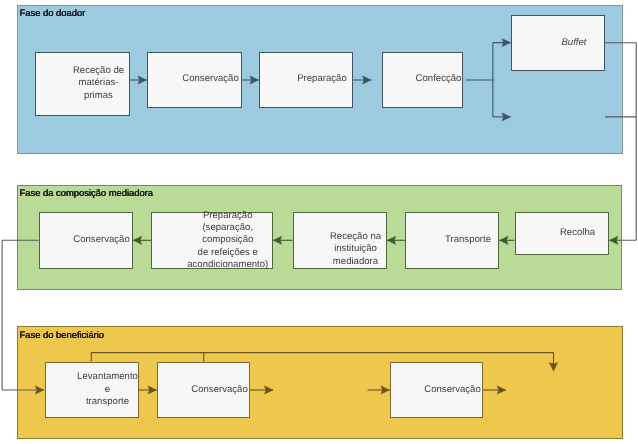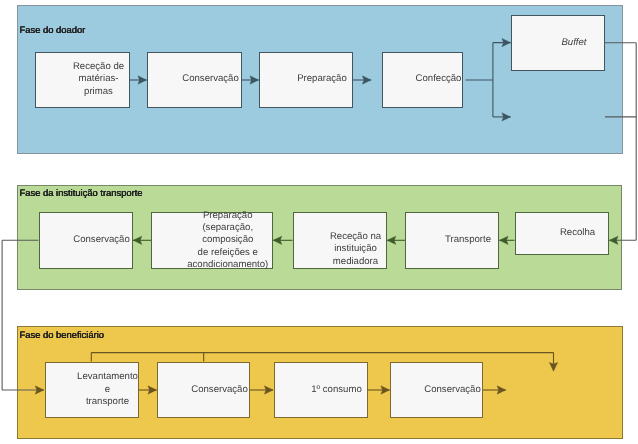--- a/index.html
+++ b/index.html
@@ -61,39 +61,39 @@
         <path d="M273.1,390 L264.40000000000003,385.85 L266.00000000000006,390 L264.40000000000003,394.15 Z" fill="#6a5420" stroke="#6a5420" stroke-width="0.4" stroke-linejoin="miter"></path>
         <path d="M367.5,390 H389.6" stroke="#6a5420" stroke-width="1.1" fill="none"></path>
         <path d="M389.6,390 L380.90000000000003,385.85 L382.50000000000006,390 L380.90000000000003,394.15 Z" fill="#6a5420" stroke="#6a5420" stroke-width="0.4" stroke-linejoin="miter"></path>
         <path d="M483,390 H505.8" stroke="#6a5420" stroke-width="1.1" fill="none"></path>
         <path d="M505.8,390 L497.1,385.85 L498.70000000000005,390 L497.1,394.15 Z" fill="#6a5420" stroke="#6a5420" stroke-width="0.4" stroke-linejoin="miter"></path>
         <path d="M91.3,361.5 V352.6 M91.3,352.6 H553.5 M203.7,352.6 V361.5 M553.5,352.6 V370.6" stroke="#6a5420" stroke-width="1.1" fill="none"></path>
         <path d="M553.5,371.2 L549.35,362.5 L553.5,364.1 L557.65,362.5 Z" fill="#6a5420" stroke="#6a5420" stroke-width="0.4" stroke-linejoin="miter"></path>
       </g>
   </svg>
 <div class="phase" style="left: 16.5px; top: 4.5px; width: 606px; height: 149.5px; background: rgb(156, 203, 223); border-color: rgb(135, 148, 155);"></div>
-    <div class="phase-label" style="left: 19.6px; top: 24px;">Fase do doador</div>
-    <div class="node" style="left: 35px; top: 51.5px; width: 95px; height: 56px; border-color: rgb(68, 85, 95);">
+    <div class="phase-label" style="left: 19.6px; top: 7px;">Fase do doador</div>
+    <div class="node" style="left: 35px; top: 51.5px; width: 95px; height: 64px; border-color: rgb(68, 85, 95);">
       <span class="txt">Receção de
 matérias-primas</span>
     </div>
     <div class="node" style="left: 147px; top: 51.5px; width: 95px; height: 56px; border-color: rgb(68, 85, 95);">
       <span class="txt">Conservação</span>
     </div>
     <div class="node" style="left: 259px; top: 51.5px; width: 94px; height: 56px; border-color: rgb(68, 85, 95);">
       <span class="txt">Preparação</span>
     </div>
     <div class="node" style="left: 382px; top: 51.5px; width: 81px; height: 56px; border-color: rgb(68, 85, 95);">
       <span class="txt">Confecção</span>
     </div>
     <div class="node italic" style="left: 511px; top: 15px; width: 94px; height: 56px; border-color: rgb(68, 85, 95);">
       <span class="txt">Buffet</span>
     </div>
     <div class="phase" style="left: 17px; top: 184.5px; width: 605px; height: 105px; background: rgb(186, 218, 152); border-color: rgb(120, 136, 107);"></div>
-    <div class="phase-label" style="left: 19.6px; top: 186.9px;">Fase da instituição transporte</div>
+    <div class="phase-label" style="left: 19.6px; top: 186.9px;">Fase da composição mediadora</div>
     <div class="node" style="left: 38.5px; top: 212px; width: 94px; height: 57px; border-color: rgb(80, 102, 63);">
       <span class="txt">Conservação</span>
     </div>
     <div class="node" style="left: 151px; top: 212px; width: 121.5px; height: 57px; border-color: rgb(80, 102, 63);">
       <span class="txt">Preparação
 (separação, composição
 de refeições e
 acondicionamento)</span>
     </div>
     <div class="node" style="left: 292.5px; top: 212px; width: 94px; height: 57px; border-color: rgb(80, 102, 63); align-items: flex-end;">
@@ -109,19 +109,16 @@
     </div>
     <div class="phase" style="left: 17px; top: 325.5px; width: 606px; height: 113px; background: rgb(238, 200, 76); border-color: rgb(140, 122, 49);"></div>
     <div class="phase-label" style="left: 19.6px; top: 329px;">Fase do beneficiário</div>
     <div class="node" style="left: 44.5px; top: 361.5px; width: 94px; height: 56.5px; border-color: rgb(125, 106, 49);">
       <span class="txt">Levantamento e
 transporte</span>
     </div>
     <div class="node" style="left: 157px; top: 361.5px; width: 93px; height: 56.5px; border-color: rgb(125, 106, 49);">
       <span class="txt">Conservação</span>
     </div>
-    <div class="node" style="left: 273.5px; top: 361.5px; width: 94px; height: 56.5px; border-color: rgb(125, 106, 49);">
-      <span class="txt">1º consumo</span>
-    </div>
     <div class="node" style="left: 390px; top: 361.5px; width: 93px; height: 56.5px; border-color: rgb(125, 106, 49);">
       <span class="txt">Conservação</span>
     </div>
   </div>
 
 </body></html>

